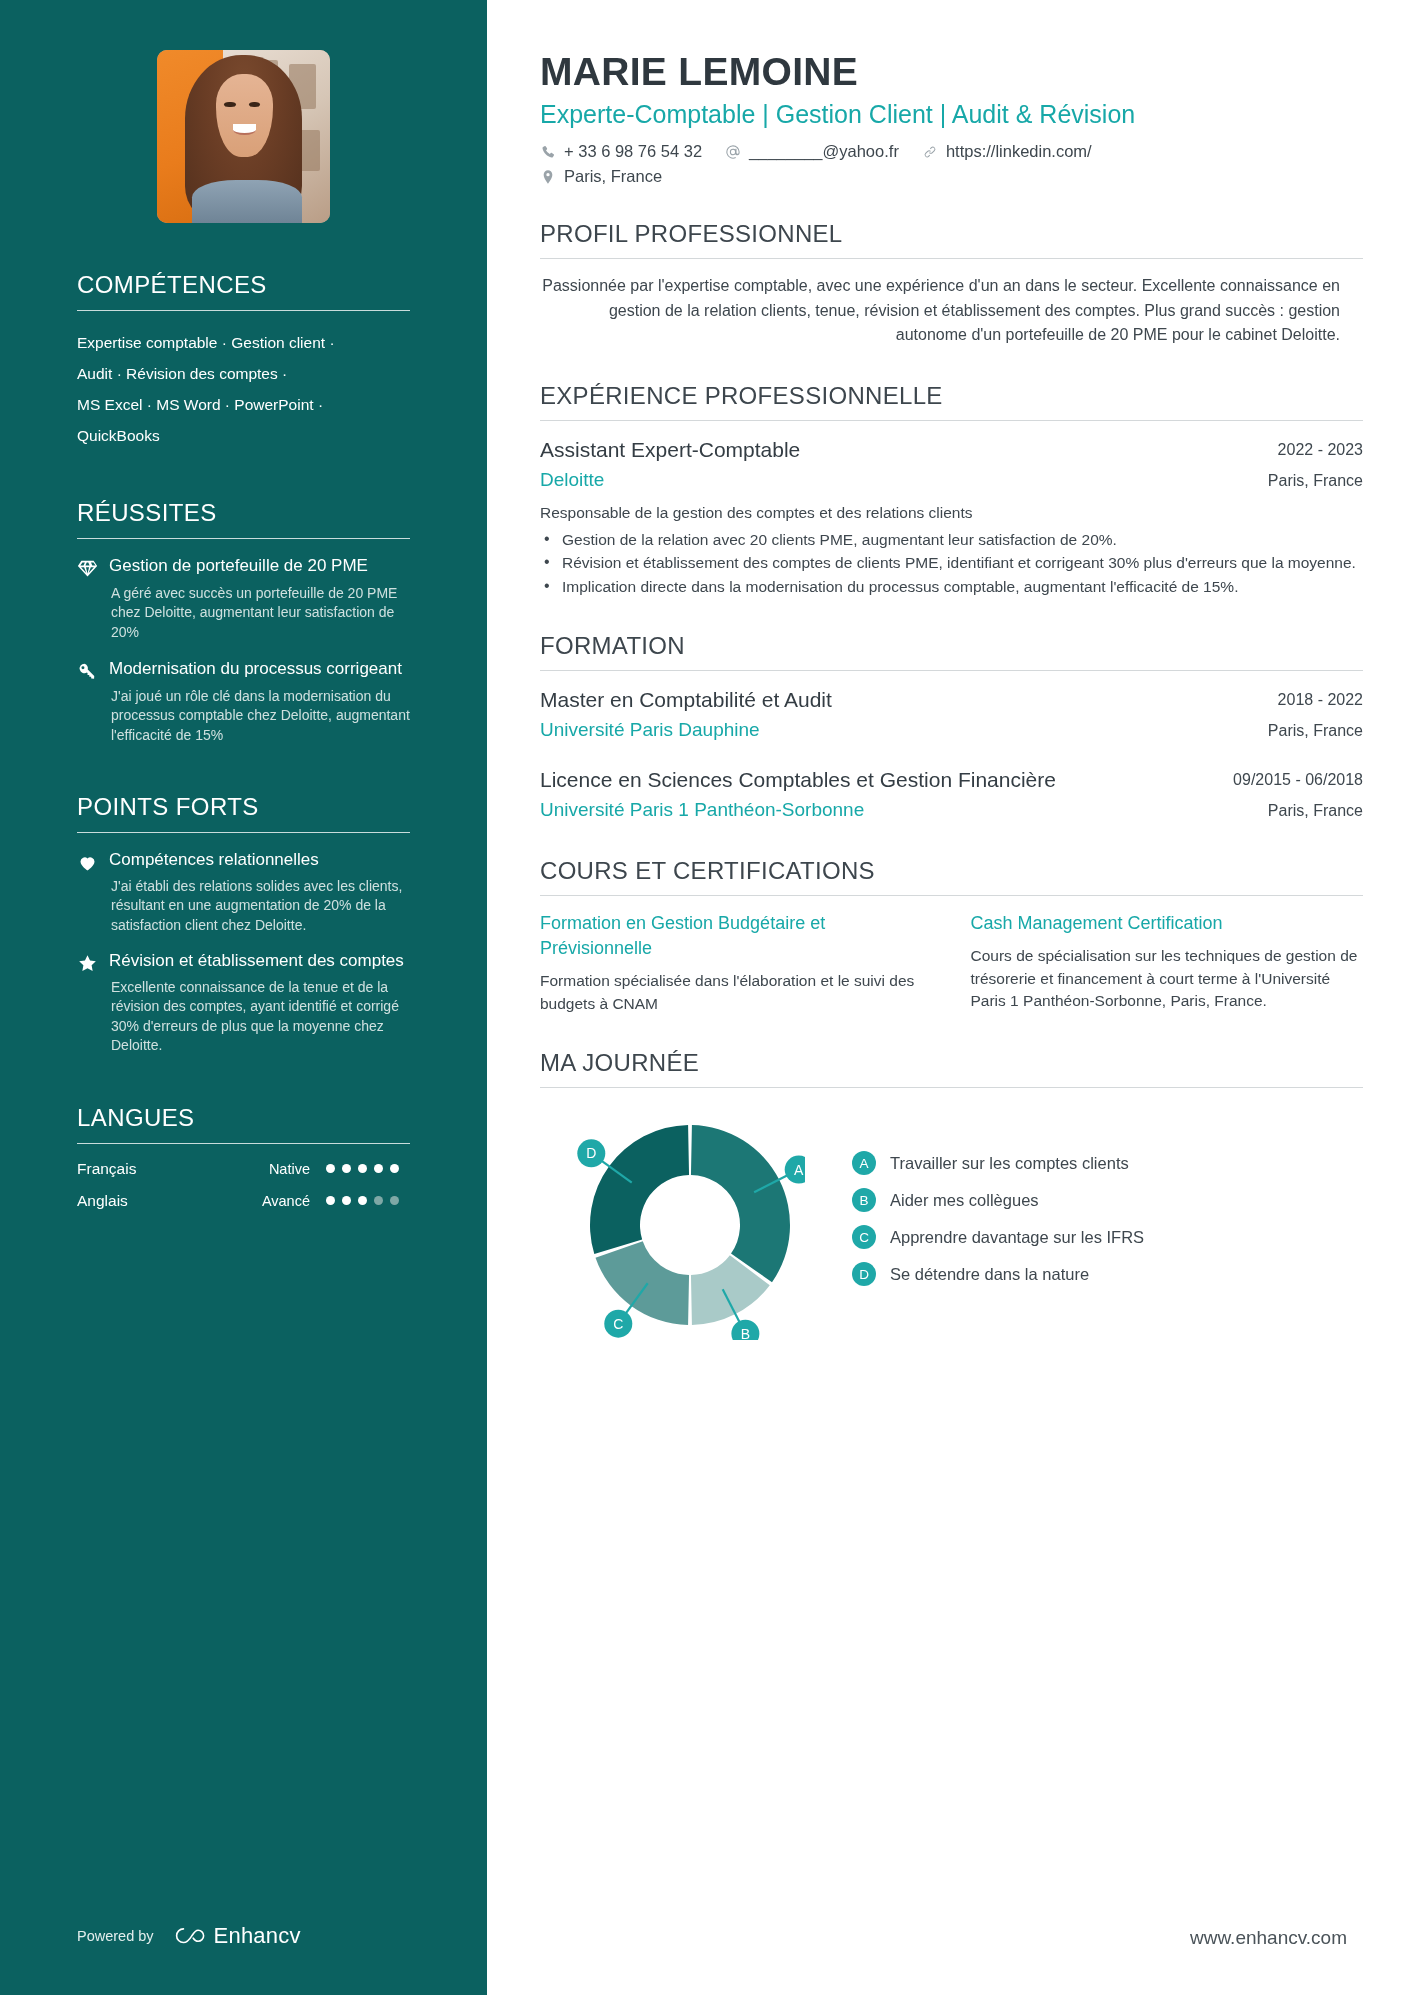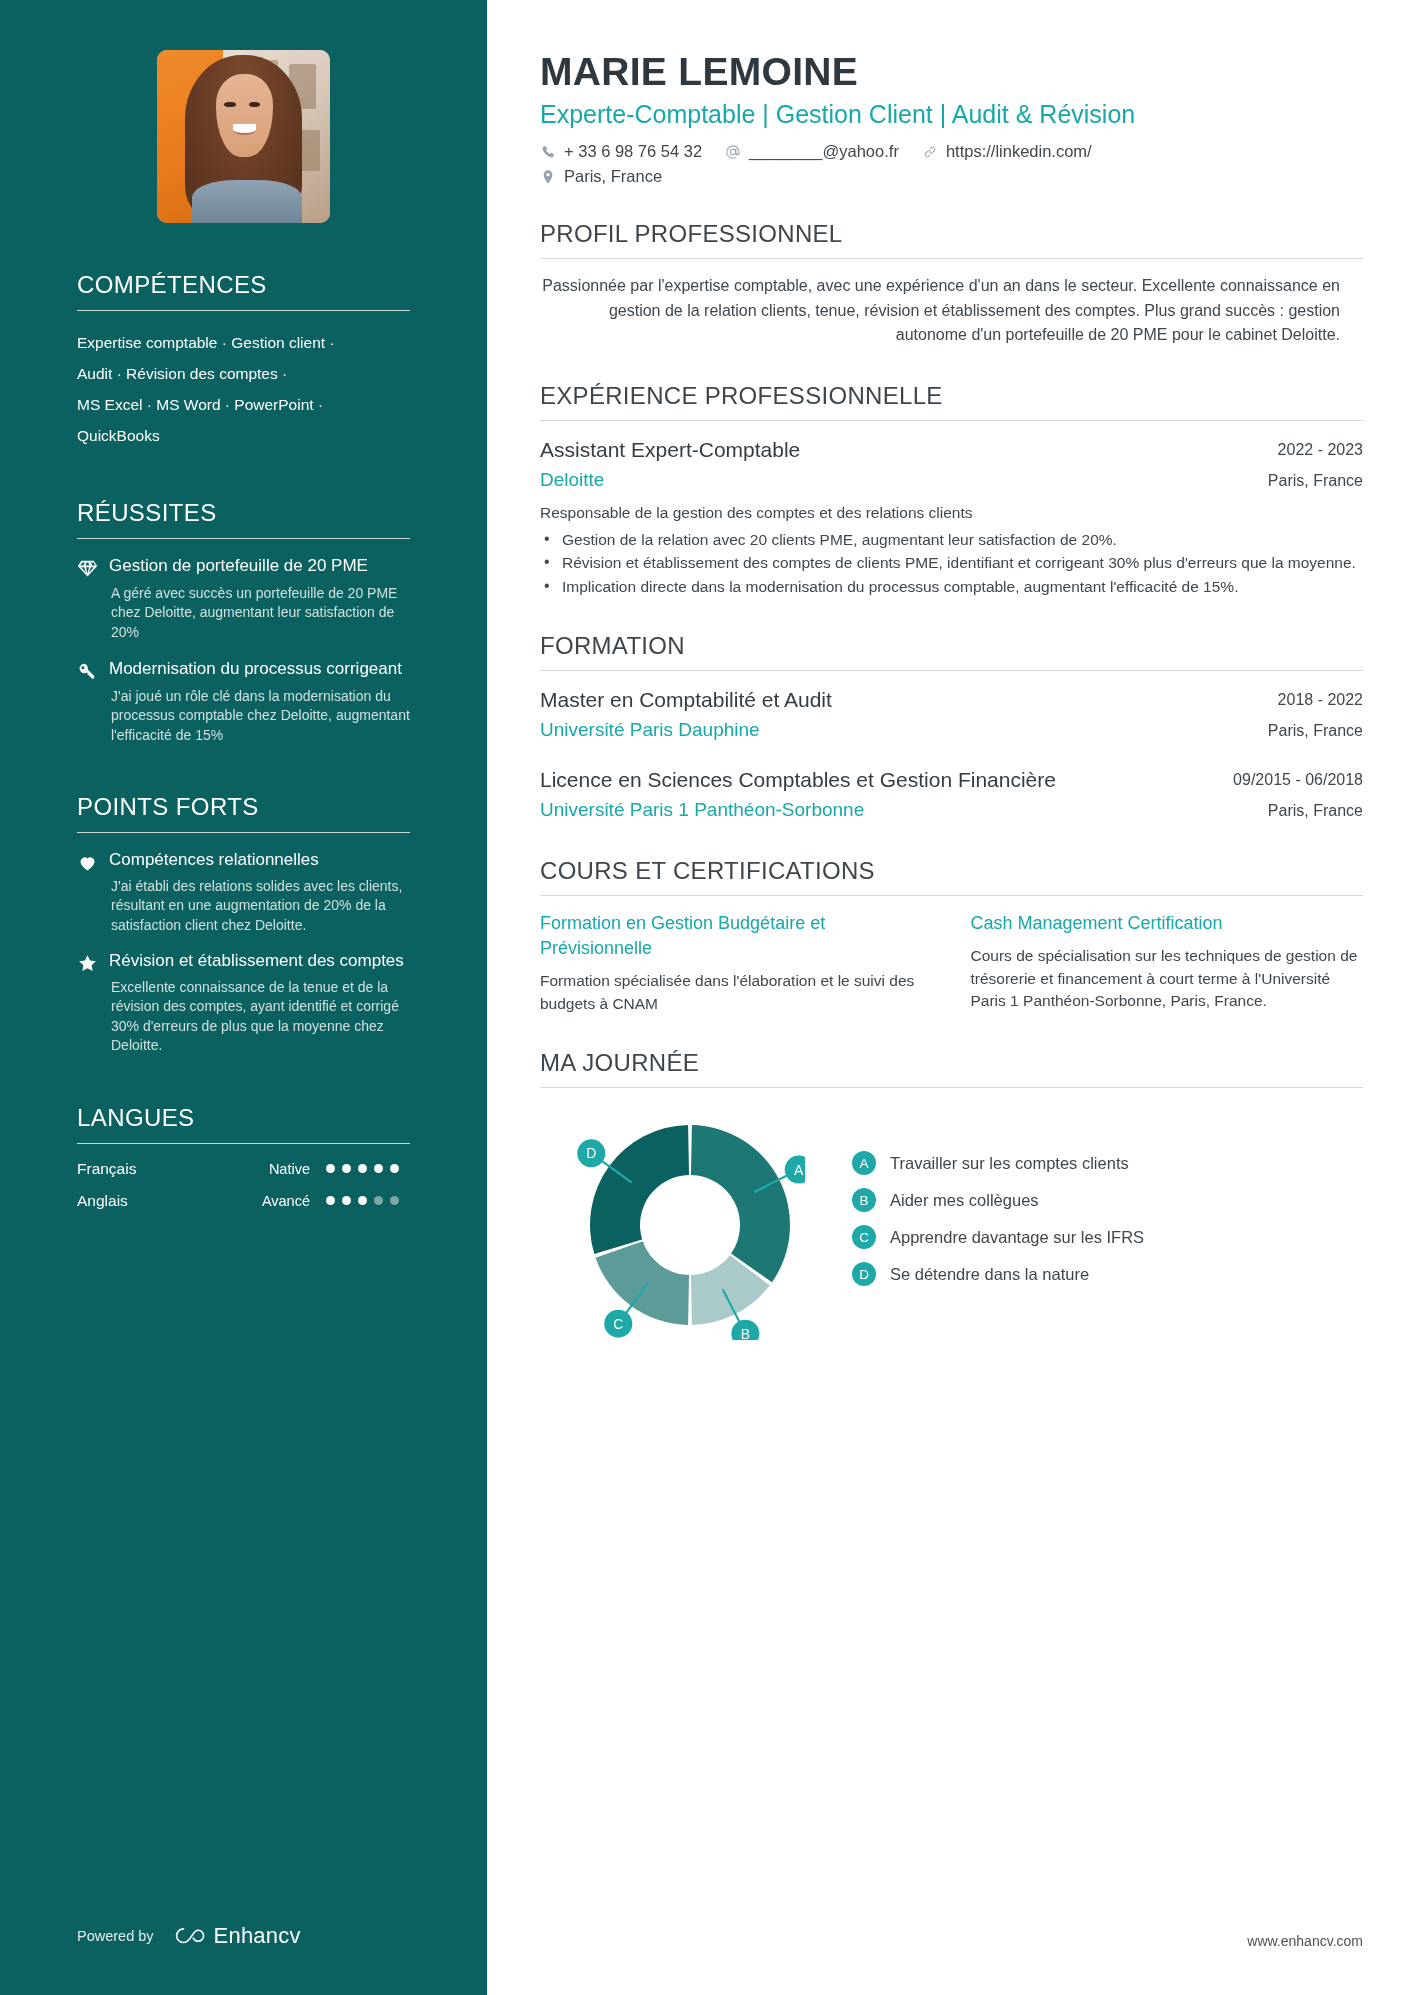--- a/index.html
+++ b/index.html
@@ -182,21 +182,21 @@
   .legend { flex: 1; padding-left: 12px; }
   .legend-row { display: flex; align-items: center; gap: 14px; margin-bottom: 13px; }
   .legend-badge {
     width: 24px; height: 24px; border-radius: 50%; background: #1fa8a8;
     color: #fff; font-size: 13.5px; display:flex; align-items:center; justify-content:center;
     flex: 0 0 24px;
   }
   .legend-text { font-size: 16.5px; color: #3e474e; }
 
   .site-url {
-    position: absolute; right: 47px; bottom: 46px; font-size: 14px; color: #4a5359;
+    position: absolute; right: 63px; bottom: 46px; font-size: 19px; color: #4a5359;
   }
 </style>
 </head>
 <body>
 
 <div class="page">
 
   <aside class="sidebar">
 
     <div class="photo-wrap">

